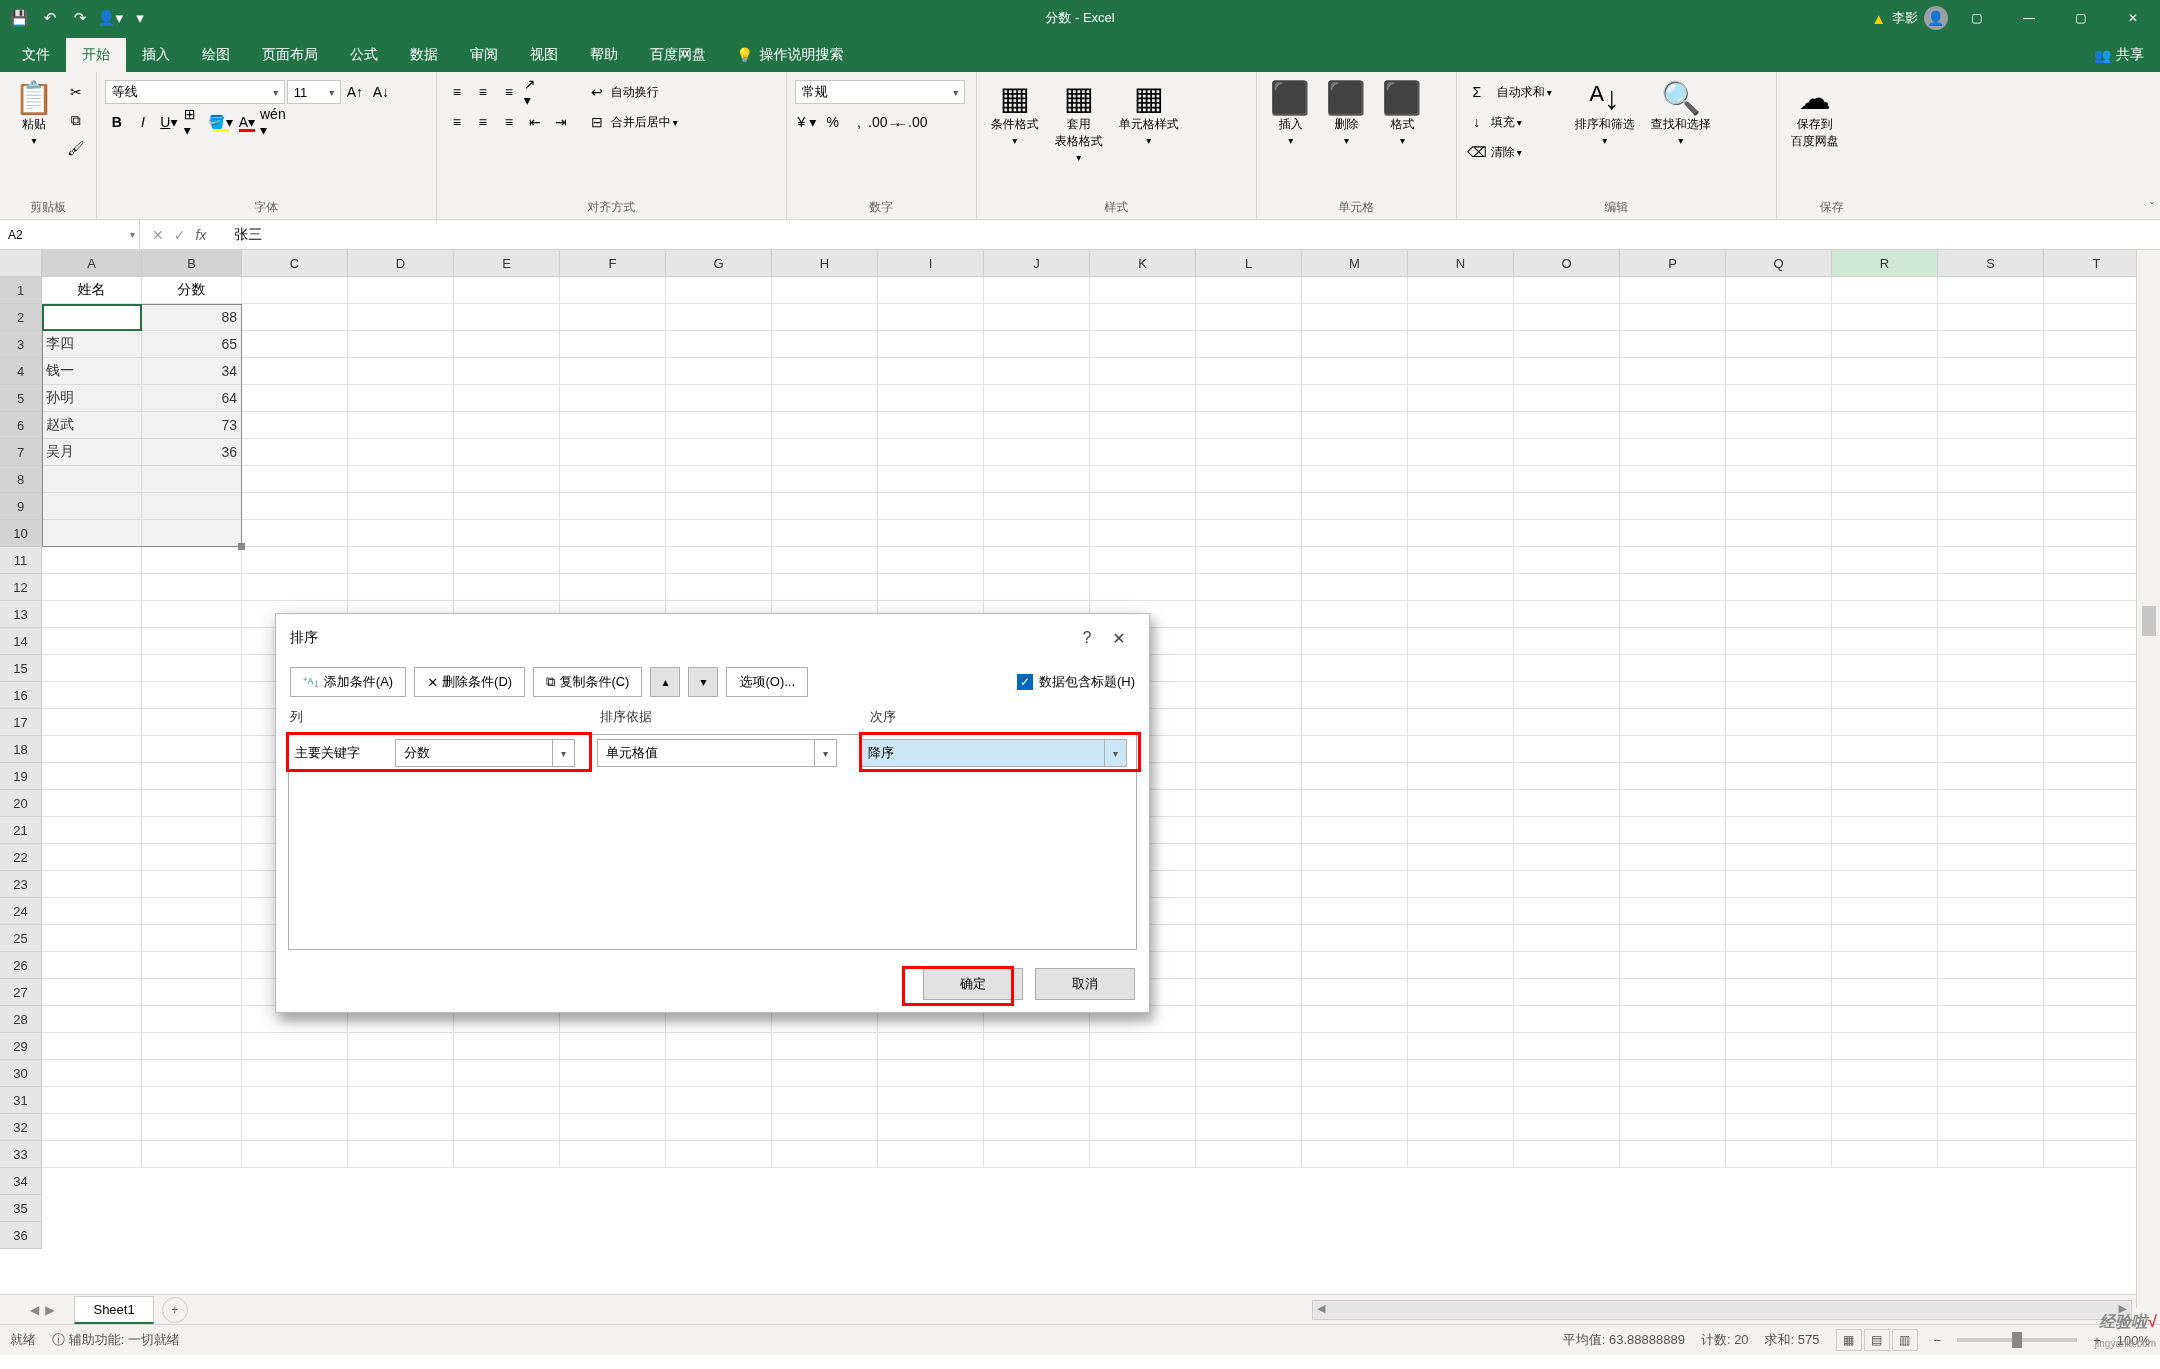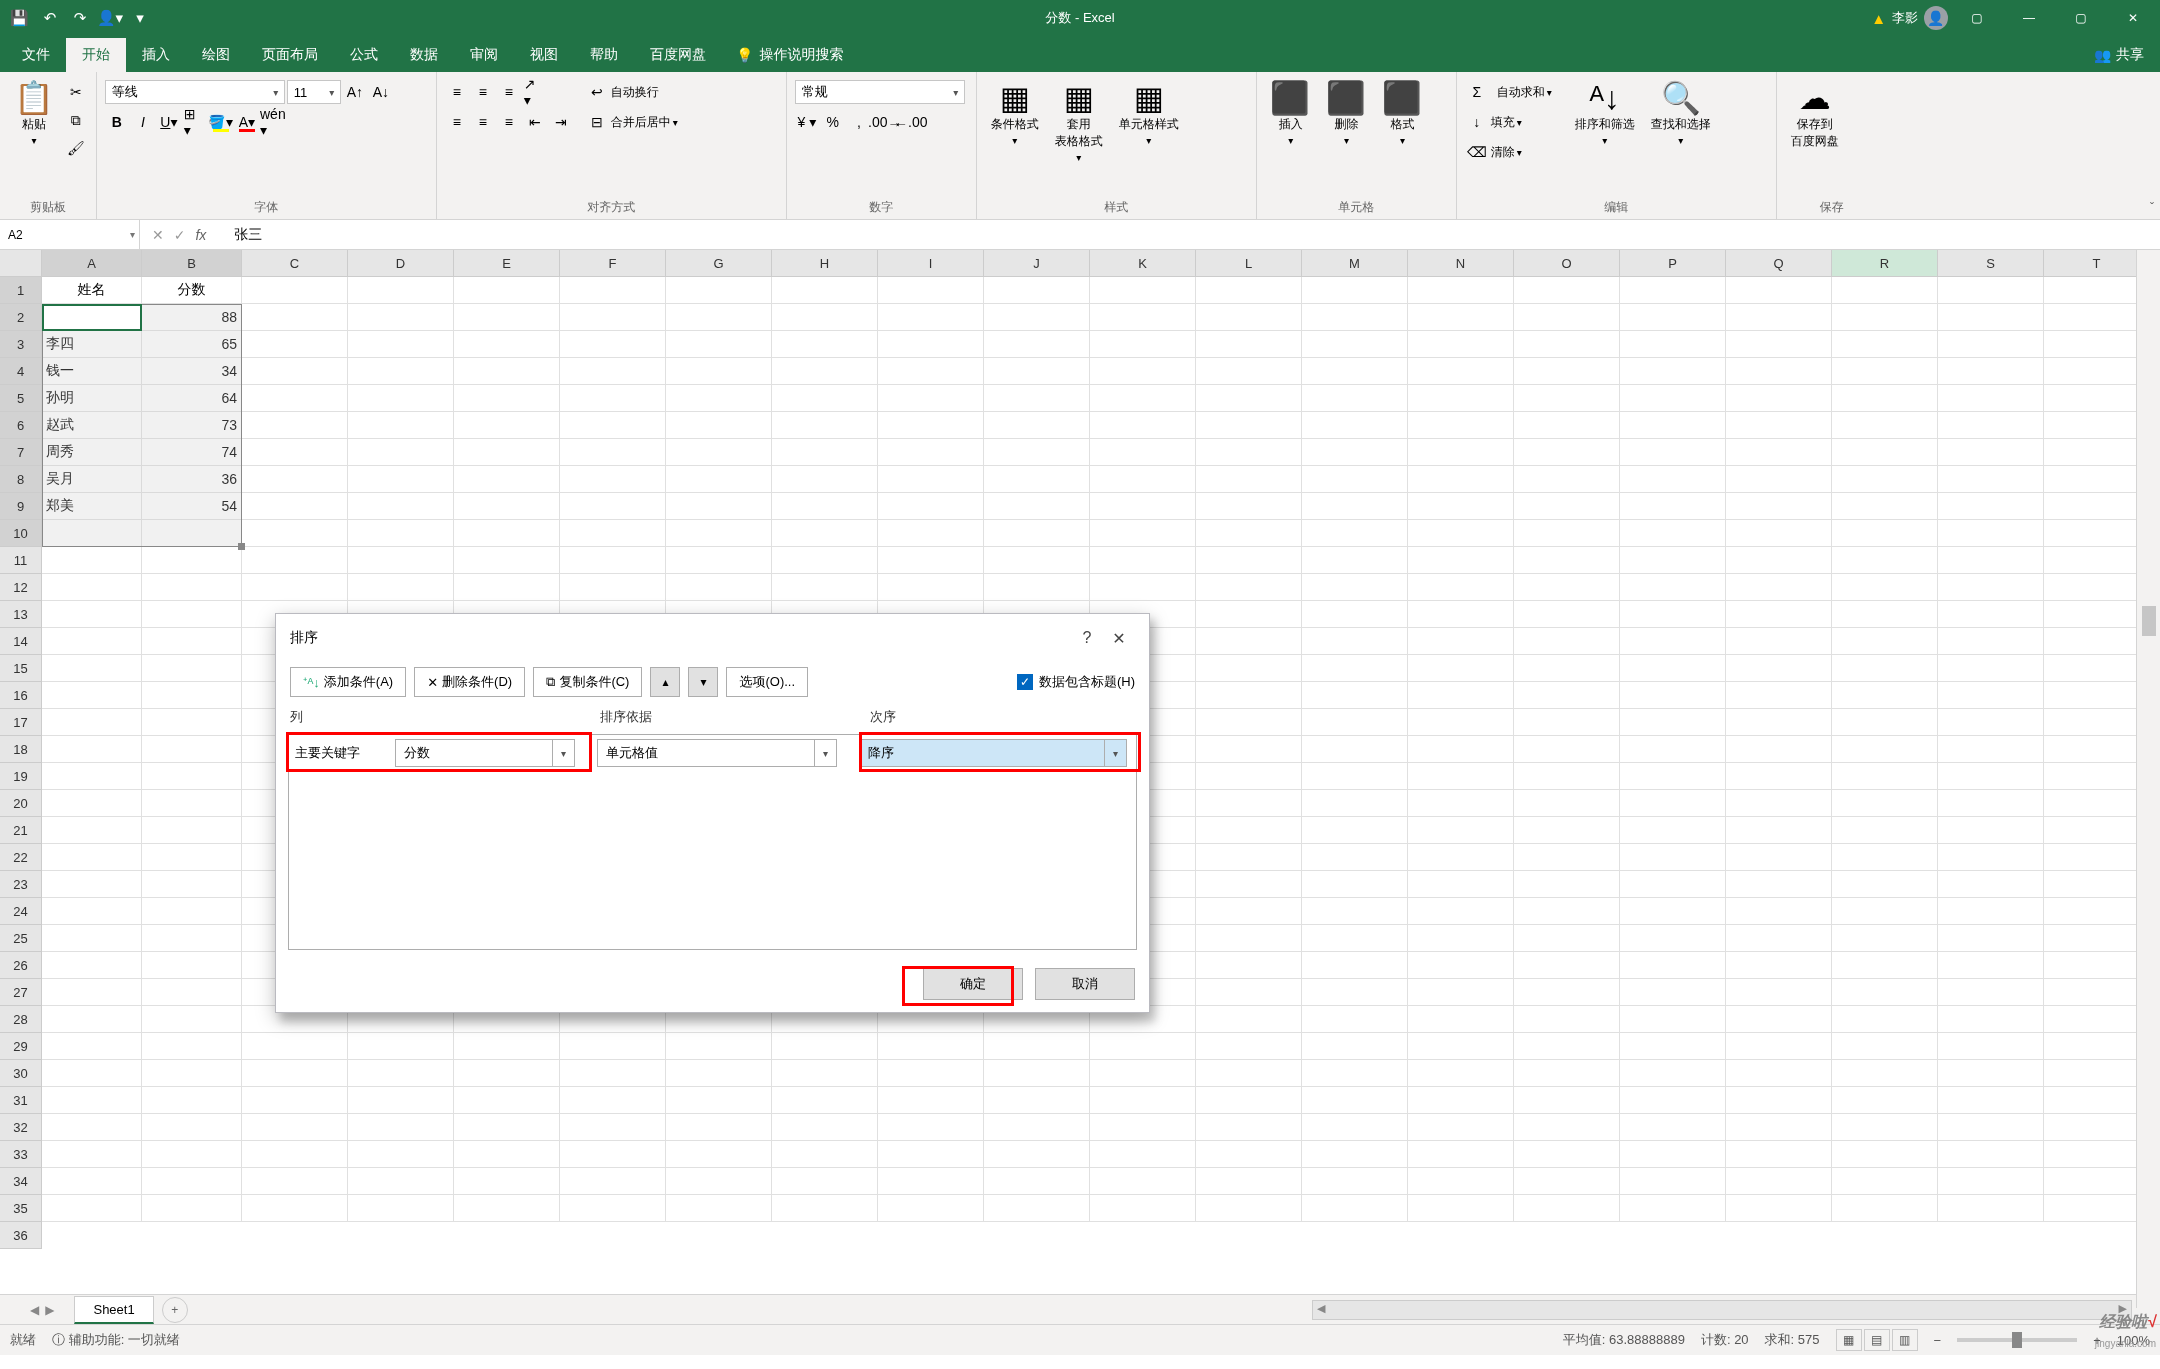--- a/index.html
+++ b/index.html
@@ -533,66 +533,22 @@
         <div class="cell" style="width: 106px;"></div>
         <div class="cell" style="width: 106px;"></div>
         <div class="cell" style="width: 106px;"></div>
         <div class="cell" style="width: 106px;"></div>
         <div class="cell" style="width: 106px;"></div>
         <div class="cell" style="width: 106px;"></div>
         <div class="cell" style="width: 106px;"></div>
         <div class="cell" style="width: 106px;"></div>
       </div>
       <div class="cell-row">
-        <div class="cell" style="width: 100px;">周秀</div>
-        <div class="cell r" style="width: 100px;">74</div>
-        <div class="cell" style="width: 106px;"></div>
-        <div class="cell" style="width: 106px;"></div>
-        <div class="cell" style="width: 106px;"></div>
-        <div class="cell" style="width: 106px;"></div>
-        <div class="cell" style="width: 106px;"></div>
-        <div class="cell" style="width: 106px;"></div>
-        <div class="cell" style="width: 106px;"></div>
-        <div class="cell" style="width: 106px;"></div>
-        <div class="cell" style="width: 106px;"></div>
-        <div class="cell" style="width: 106px;"></div>
-        <div class="cell" style="width: 106px;"></div>
-        <div class="cell" style="width: 106px;"></div>
-        <div class="cell" style="width: 106px;"></div>
-        <div class="cell" style="width: 106px;"></div>
-        <div class="cell" style="width: 106px;"></div>
-        <div class="cell" style="width: 106px;"></div>
-        <div class="cell" style="width: 106px;"></div>
-        <div class="cell" style="width: 106px;"></div>
-      </div>
-      <div class="cell-row">
         <div class="cell" style="width: 100px;">吴月</div>
         <div class="cell r" style="width: 100px;">36</div>
-        <div class="cell" style="width: 106px;"></div>
-        <div class="cell" style="width: 106px;"></div>
-        <div class="cell" style="width: 106px;"></div>
-        <div class="cell" style="width: 106px;"></div>
-        <div class="cell" style="width: 106px;"></div>
-        <div class="cell" style="width: 106px;"></div>
-        <div class="cell" style="width: 106px;"></div>
-        <div class="cell" style="width: 106px;"></div>
-        <div class="cell" style="width: 106px;"></div>
-        <div class="cell" style="width: 106px;"></div>
-        <div class="cell" style="width: 106px;"></div>
-        <div class="cell" style="width: 106px;"></div>
-        <div class="cell" style="width: 106px;"></div>
-        <div class="cell" style="width: 106px;"></div>
-        <div class="cell" style="width: 106px;"></div>
-        <div class="cell" style="width: 106px;"></div>
-        <div class="cell" style="width: 106px;"></div>
-        <div class="cell" style="width: 106px;"></div>
-      </div>
-      <div class="cell-row">
-        <div class="cell" style="width: 100px;">郑美</div>
-        <div class="cell r" style="width: 100px;">54</div>
         <div class="cell" style="width: 106px;"></div>
         <div class="cell" style="width: 106px;"></div>
         <div class="cell" style="width: 106px;"></div>
         <div class="cell" style="width: 106px;"></div>
         <div class="cell" style="width: 106px;"></div>
         <div class="cell" style="width: 106px;"></div>
         <div class="cell" style="width: 106px;"></div>
         <div class="cell" style="width: 106px;"></div>
         <div class="cell" style="width: 106px;"></div>
         <div class="cell" style="width: 106px;"></div>

